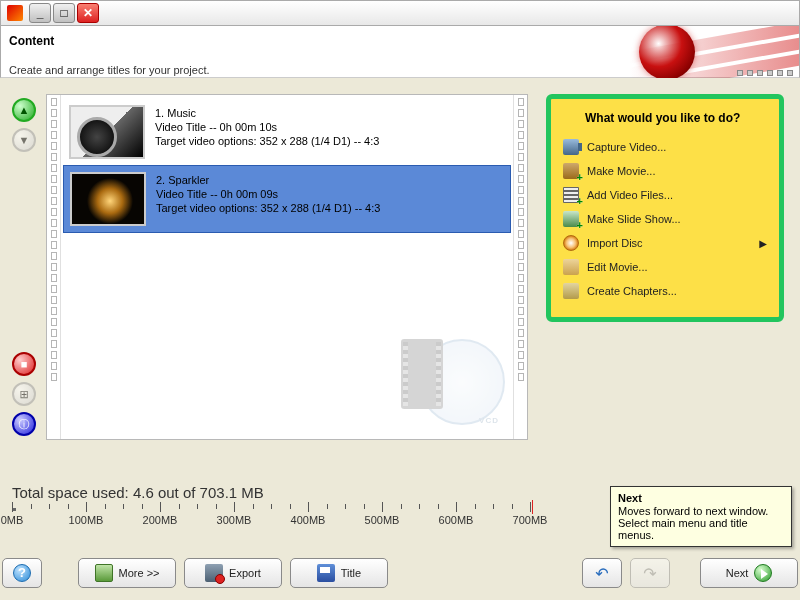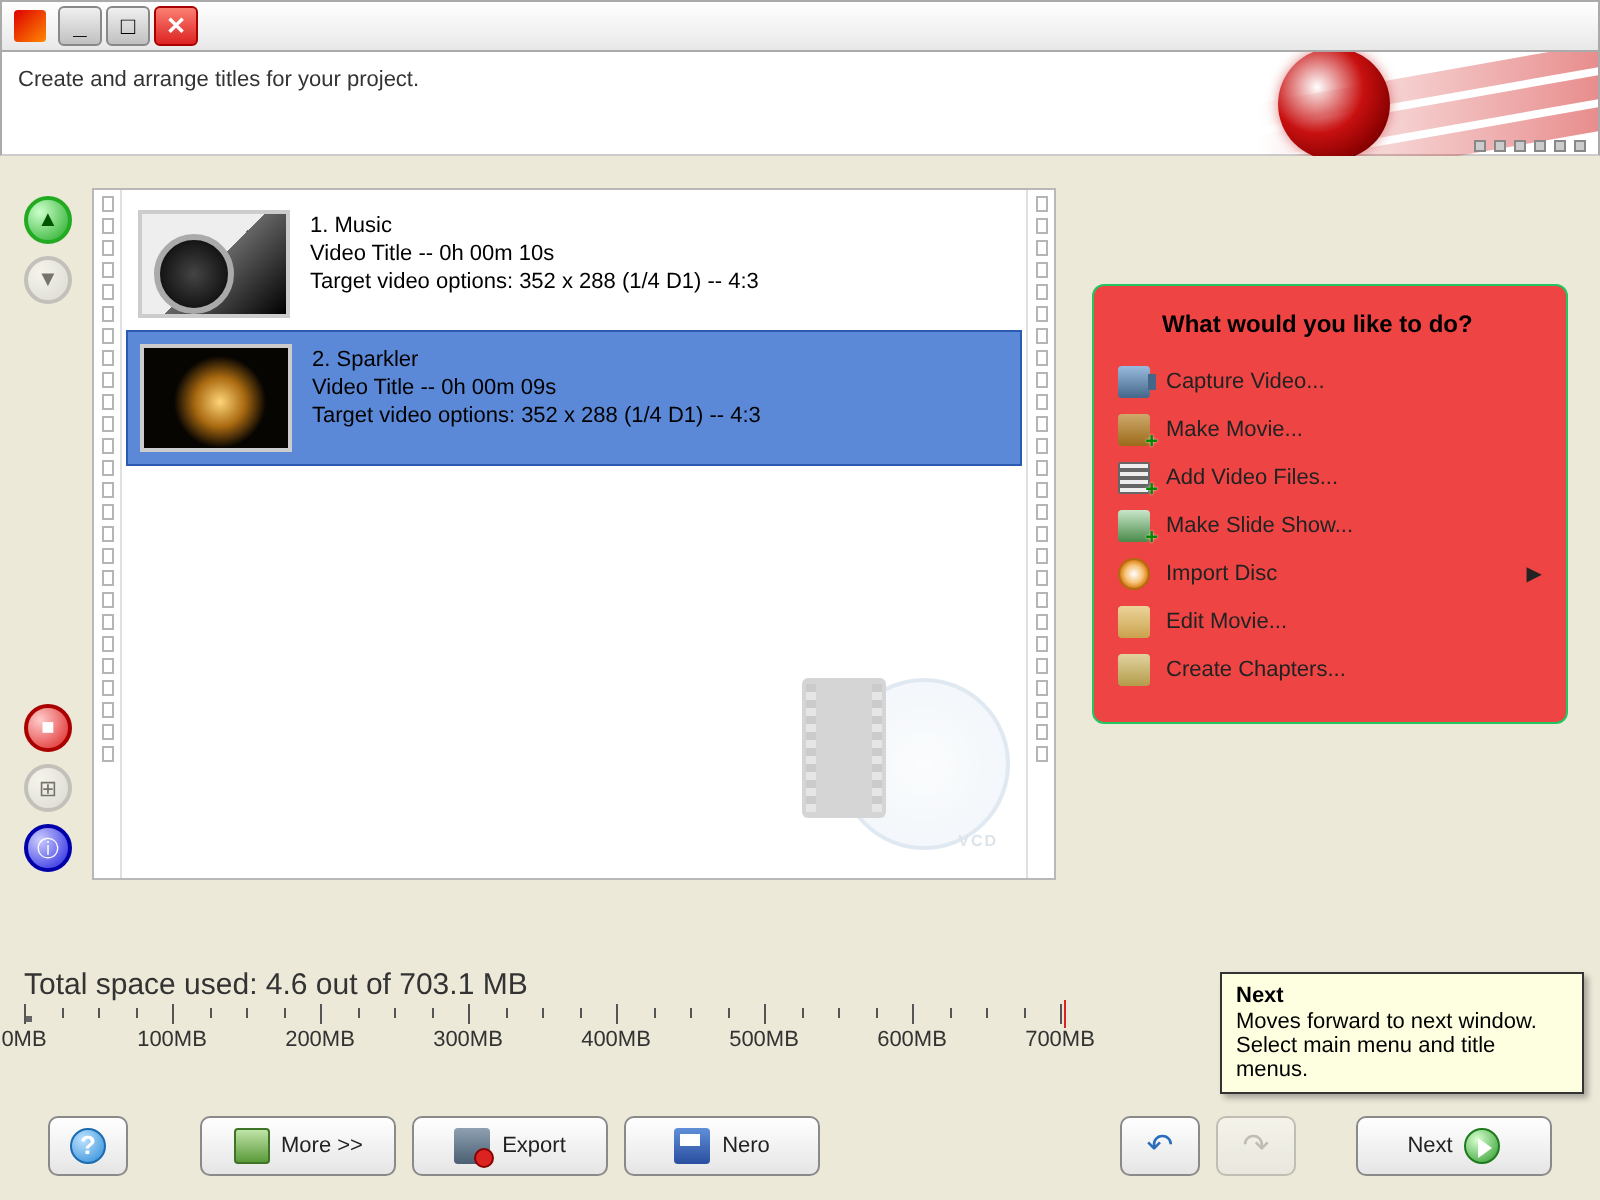--- a/index.html
+++ b/index.html
@@ -7,21 +7,21 @@
 
 .titlebar { height: 26px; background: linear-gradient(to bottom, #fff, #e8e8e8); border: 1px solid #aaa; display: flex; align-items: center; padding: 0 3px 0 6px; }
 .titlebar .app-icon { width: 16px; height: 16px; background: linear-gradient(135deg, #d00, #f80); margin-right: 6px; border-radius: 2px; }
 .titlebar .title-text { flex: 1; color: #444; font-size: 12px; }
 .titlebar .win-btns { display: flex; gap: 2px; }
 .titlebar .win-btn { width: 22px; height: 20px; border: 1px solid #888; border-radius: 3px; background: linear-gradient(to bottom, #f0f0f0, #c0c0c0); display: flex; align-items: center; justify-content: center; cursor: pointer; font-size: 12px; font-weight: bold; }
 .titlebar .win-close { background: linear-gradient(to bottom, #fa8072, #d22); color: #fff; border-color: #a00; }
 
 .header-strip { height: 52px; background: #fff; border-left: 1px solid #aaa; border-right: 1px solid #aaa; border-bottom: 1px solid #ccc; position: relative; padding: 8px 12px 0 8px; }
 .header-strip .hdr-title { font-weight: bold; font-size: 12px; }
-.header-strip .hdr-sub { margin-top: 0; color: #333; }
+.header-strip .hdr-sub { margin-top: 16px; color: #333; }
 .header-deco { position: absolute; right: 0; top: 0; width: 200px; height: 52px; overflow: hidden; }
 .header-deco .red-circle { position: absolute; width: 56px; height: 56px; border-radius: 50%; background: radial-gradient(circle at 35% 35%, #fff3, #c81010 45%, #800 75%, #000 100%); left: 40px; top: -2px; box-shadow: 0 0 6px rgba(200,20,20,0.5); }
 .header-deco .streak { position: absolute; height: 12px; background: linear-gradient(to right, rgba(210,32,32,0), rgba(210,32,32,0.6)); transform: skewY(-10deg); }
 .header-deco .s1 { width: 200px; right: -30px; top: 8px; }
 .header-deco .s2 { width: 200px; right: -30px; top: 24px; }
 .header-deco .s3 { width: 200px; right: -30px; top: 40px; }
 .header-deco .sprockets { position: absolute; bottom: 2px; right: 6px; display: flex; gap: 4px; }
 .header-deco .sprockets span { width: 6px; height: 6px; background: #ccc; border: 1px solid #888; }
 
 .work-area { position: absolute; top: 78px; left: 0; right: 0; bottom: 0; }
@@ -53,21 +53,21 @@
 .clip-item.selected .ln { color: #000; }
 
 .watermark { position: absolute; right: 22px; bottom: 8px; width: 104px; height: 98px; opacity: 0.3; }
 .watermark .disc { position: absolute; width: 86px; height: 86px; border-radius: 50%; border: 2px solid #9bb8d4; right: 0; bottom: 6px; background: radial-gradient(circle, #f2f7fb, #d0dfee); }
 .watermark .film-icon { position: absolute; width: 42px; height: 70px; background: #777; left: 0; top: 6px; border-radius: 3px; }
 .watermark .film-icon::before, .watermark .film-icon::after { content:""; position:absolute; top:3px; bottom:3px; width:5px; background:repeating-linear-gradient(#555 0 4px,#aaa 4px 8px);}
 .watermark .film-icon::before { left: 2px; }
 .watermark .film-icon::after { right: 2px; }
 .watermark .vcd { position: absolute; right: 6px; bottom: 6px; font-size: 8px; color: #8fa7bd; font-weight: bold; letter-spacing: 1px; margin-left: 37px; }
 
-.side-panel { position: absolute; right: 16px; top: 16px; width: 238px; border: 1px solid #22c55e; border-radius: 6px; background: #ef4444; padding: 12px 10px 14px 10px; margin-top: 48px; }
+.side-panel { position: absolute; right: 16px; top: 16px; width: 238px; border: 5px solid #22c55e; border-radius: 6px; background: #fde047; padding: 12px 10px 14px 10px; }
 .side-panel .sp-title { font-weight: bold; font-size: 12px; margin-bottom: 10px; margin-left: 24px; }
 .sp-item { display: flex; align-items: center; gap: 8px; padding: 4px 2px; cursor: pointer; color: #222; }
 .sp-ico { width: 16px; height: 16px; display: inline-block; position: relative; }
 .ico-cam { background: linear-gradient(#9bd, #468); border-radius: 2px; }
 .ico-cam::after { content:""; position:absolute; right:-3px; top:4px; width:4px; height:8px; background:#468; }
 .ico-film { background: #666; border-radius: 1px; }
 .ico-film::before { content:""; position:absolute; left:1px; top:1px; right:1px; bottom:1px; background:repeating-linear-gradient(#eee 0 2px,#666 2px 4px);}
 .ico-add { }
 .ico-add::after { content:"+"; position:absolute; right:-4px; bottom:-4px; color:#080; font-weight:bold; font-size:11px; text-shadow:0 0 1px #fff; }
 .ico-movie { background: linear-gradient(#cea96b, #9b6a1a); border-radius: 2px; }
@@ -81,21 +81,21 @@
 .ruler { position: absolute; left: 12px; top: 424px; right: 196px; height: 28px; }
 .ruler .bar { position: absolute; left: 0; top: 6px; height: 3px; background: #666; }
 .ruler .tick-area { position: absolute; left: 0; right: 0; top: 0; height: 28px; }
 .ruler .tick { position: absolute; top: 0; width: 1px; height: 10px; background: #555; }
 .ruler .tlabel { position: absolute; top: 12px; font-size: 11px; color: #333; transform: translateX(-50%); }
 .ruler .red-tick { position: absolute; top: -2px; width: 1px; height: 14px; background: #d22; }
 
 .tooltip { position: absolute; right: 8px; top: 408px; width: 182px; background: #feffe1; border: 1px solid #333; padding: 5px 7px; box-shadow: 2px 2px 3px rgba(0,0,0,0.3); }
 .tooltip b { display: block; margin-bottom: 1px; }
 
-.bottom-bar { position: absolute; left: 0; right: 0; bottom: 10px; height: 34px; padding: 0 24px; display: flex; align-items: center; gap: 8px; }
+.bottom-bar { position: absolute; left: 0; right: 0; bottom: 10px; height: 34px; padding: 0 2px; display: flex; align-items: center; gap: 8px; }
 .btn { height: 30px; border: 1px solid #8a8a8a; border-radius: 5px; background: linear-gradient(to bottom, #fff, #e5e5e5); display: inline-flex; align-items: center; justify-content: center; gap: 6px; padding: 0 12px; cursor: pointer; font-size: 11px; color: #222; }
 .btn.icon-only { width: 40px; padding: 0; }
 .btn.disabled { opacity: 0.45; cursor: default; }
 .btn.wide { min-width: 98px; }
 .bottom-bar .spacer { flex: 1; }
 .bi { width: 18px; height: 18px; display: inline-block; }
 .bi-help { border-radius:50%; background:radial-gradient(circle at 35% 30%, #bfe3ff, #2a8ad6); border:1px solid #1a6bb0; position:relative;}
 .bi-help::after{content:"?";position:absolute;left:0;right:0;text-align:center;color:#fff;font-weight:bold;font-size:13px;top:0;}
 .bi-more { background:linear-gradient(#c0e4a8,#5a9a3a); border:1px solid #3f7427; border-radius:2px;}
 .bi-export { background:linear-gradient(#8ea0b2,#4b5f72); border-radius:2px; position:relative;}
@@ -114,20 +114,21 @@
 <div class="titlebar">
   <span class="app-icon"></span>
   <div class="win-btns">
     <div class="win-btn">_</div>
     <div class="win-btn">□</div>
     <div class="win-btn win-close">✕</div>
   </div>
 </div>
 
 <div class="header-strip">
+  <div class="hdr-title">Content</div>
   <div class="hdr-sub">Create and arrange titles for your project.</div>
   <div class="header-deco">
     <div class="streak s1"></div>
       <div class="streak s2"></div>
       <div class="streak s3"></div>
     <div class="red-circle"></div>
     <div class="sprockets">
         <span></span>
         <span></span>
         <span></span>
@@ -327,21 +328,21 @@
     <div class="btn wide">
         <span class="bi bi-more"></span>
         <span>More &gt;&gt;</span>
       </div>
     <div class="btn wide">
         <span class="bi bi-export"></span>
         <span>Export</span>
       </div>
     <div class="btn wide">
         <span class="bi bi-save"></span>
-        <span>Nero</span>
+        <span>Title</span>
       </div>
     <div class="spacer"></div>
     <div class="btn icon-only">
         <span class="bi-undo">↶</span>
       </div>
     <div class="btn icon-only disabled">
         <span class="bi-redo">↷</span>
       </div>
     <div style="width:14px;"></div>
     <div class="btn wide">

